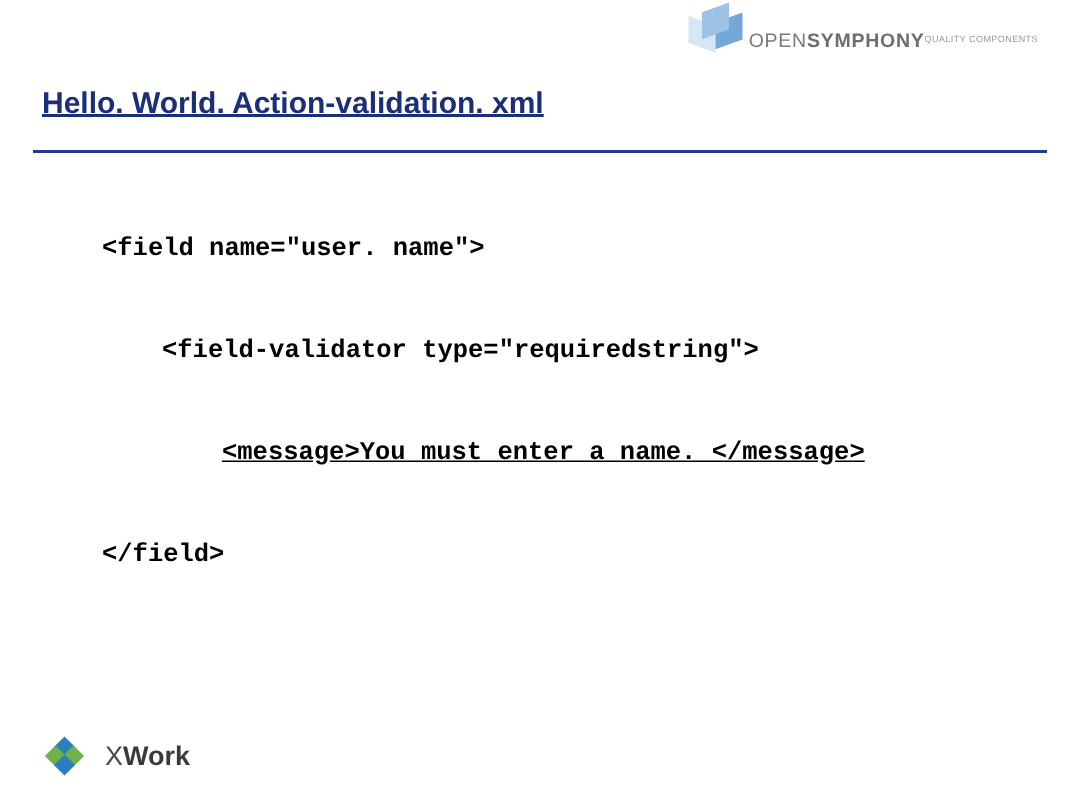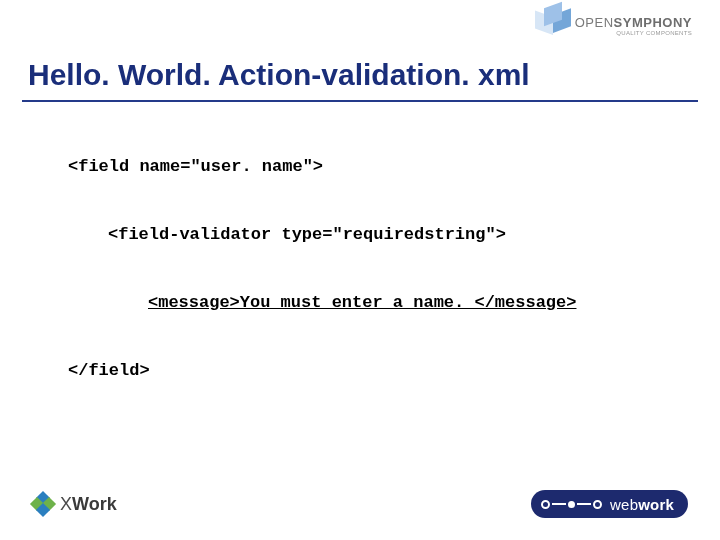--- a/index.html
+++ b/index.html
@@ -5,33 +5,33 @@
   * { margin: 0; padding: 0; box-sizing: border-box; }
   html, body { width: 720px; height: 540px; background: #fff; font-family: Arial, Helvetica, sans-serif; color: #000; }
   .slide { width: 720px; height: 540px; position: relative; padding: 0; }
   .topbar { position: absolute; top: 0; left: 0; right: 0; height: 60px; }
   .os-logo { position: absolute; top: 12px; right: 28px; display: flex; align-items: center; gap: 6px; }
   .os-cube { width: 28px; height: 28px; position: relative; }
   .os-cube .face { position: absolute; width: 18px; height: 18px; }
   .os-cube .top { background: #9ec1e8; transform: skewY(-20deg) skewX(0deg) translate(3px,-6px); }
   .os-cube .left { background: #d7e6f6; transform: skewY(20deg) translate(-6px,4px); }
   .os-cube .right { background: #74a6d8; transform: skewY(-20deg) translate(12px,4px); }
-  .os-text { display: flex; flex-direction: column; line-height: 1; }
+  .os-text { display: flex; flex-direction: row; line-height: 1; align-items: center; }
   .os-text .main { font-size: 13px; letter-spacing: 0.5px; color: #7a7a7a; font-weight: 400; }
   .os-text .main b { color: #6e6e6e; font-weight: 700; }
   .os-text .sub { font-size: 6px; letter-spacing: 0.3px; color: #9a9a9a; text-align: right; margin-top: 1px; }
-  .title { position: absolute; top: 58px; left: 28px; right: 32px; font-family: Verdana, Geneva, sans-serif; font-weight: 700; color: #1a2e7a; font-size: 30px; line-height: 1.1; }
+  .title { position: absolute; top: 58px; left: 28px; right: 32px; font-family: Verdana, Geneva, sans-serif; font-weight: 700; color: #1a2e7a; font-size: 20px; line-height: 1.1; text-decoration: underline; }
   .rule { position: absolute; top: 100px; left: 22px; right: 22px; height: 2px; background: #243a8a; }
   .content { position: absolute; top: 116px; left: 28px; right: 28px; }
   .code { font-family: "Courier New", Courier, monospace; font-weight: 700; font-size: 17px; line-height: 2.0; color: #000; white-space: pre; }
   .ind1 { padding-left: 40px; }
   .ind2 { padding-left: 80px; }
   .ind3 { padding-left: 120px; text-decoration: underline; }
   .footer { position: absolute; bottom: 14px; left: 0; right: 0; height: 44px; display: flex; justify-content: space-between; align-items: center; padding: 0 32px; }
-  .xwork { display: flex; align-items: center; gap: 6px; }
+  .xwork { display: flex; align-items: center; gap: 16px; }
   .xwork-icon { width: 22px; height: 22px; position: relative; }
   .xwork-icon .p { position: absolute; width: 10px; height: 10px; }
   .xwork-icon .p1 { background: #2b7fbf; top: 0; left: 6px; transform: rotate(45deg); }
   .xwork-icon .p2 { background: #6eb24a; top: 6px; left: 0; transform: rotate(45deg); }
   .xwork-icon .p3 { background: #6eb24a; top: 6px; left: 12px; transform: rotate(45deg); }
   .xwork-icon .p4 { background: #2b7fbf; top: 12px; left: 6px; transform: rotate(45deg); }
   .xwork-text { font-family: Verdana, Geneva, sans-serif; font-size: 18px; color: #4a4a4a; }
   .xwork-text .x { font-weight: 400; }
   .xwork-text .w { font-weight: 700; color: #3a3a3a; }
   .webwork { display: flex; align-items: center; background: #1d2a6e; color: #fff; border-radius: 14px; padding: 4px 14px 4px 10px; height: 28px; gap: 8px; }
@@ -80,27 +80,15 @@
       <div class="xwork-icon">
         <div class="p p1"></div>
           <div class="p p2"></div>
           <div class="p p3"></div>
           <div class="p p4"></div>
       </div>
       <div class="xwork-text">
         <span class="x">X</span><span class="w">Work</span>
       </div>
     </div>
-    <div class="webwork">
-      <div class="ww-icon">
-        <div class="c"></div>
-          <div class="bar"></div>
-          <div class="c fill"></div>
-          <div class="bar"></div>
-          <div class="c"></div>
-      </div>
-      <div class="ww-text">
-        <span>web</span><span class="wb">work</span>
-      </div>
-    </div>
   </div>
 
 </div>
 
 </body></html>

